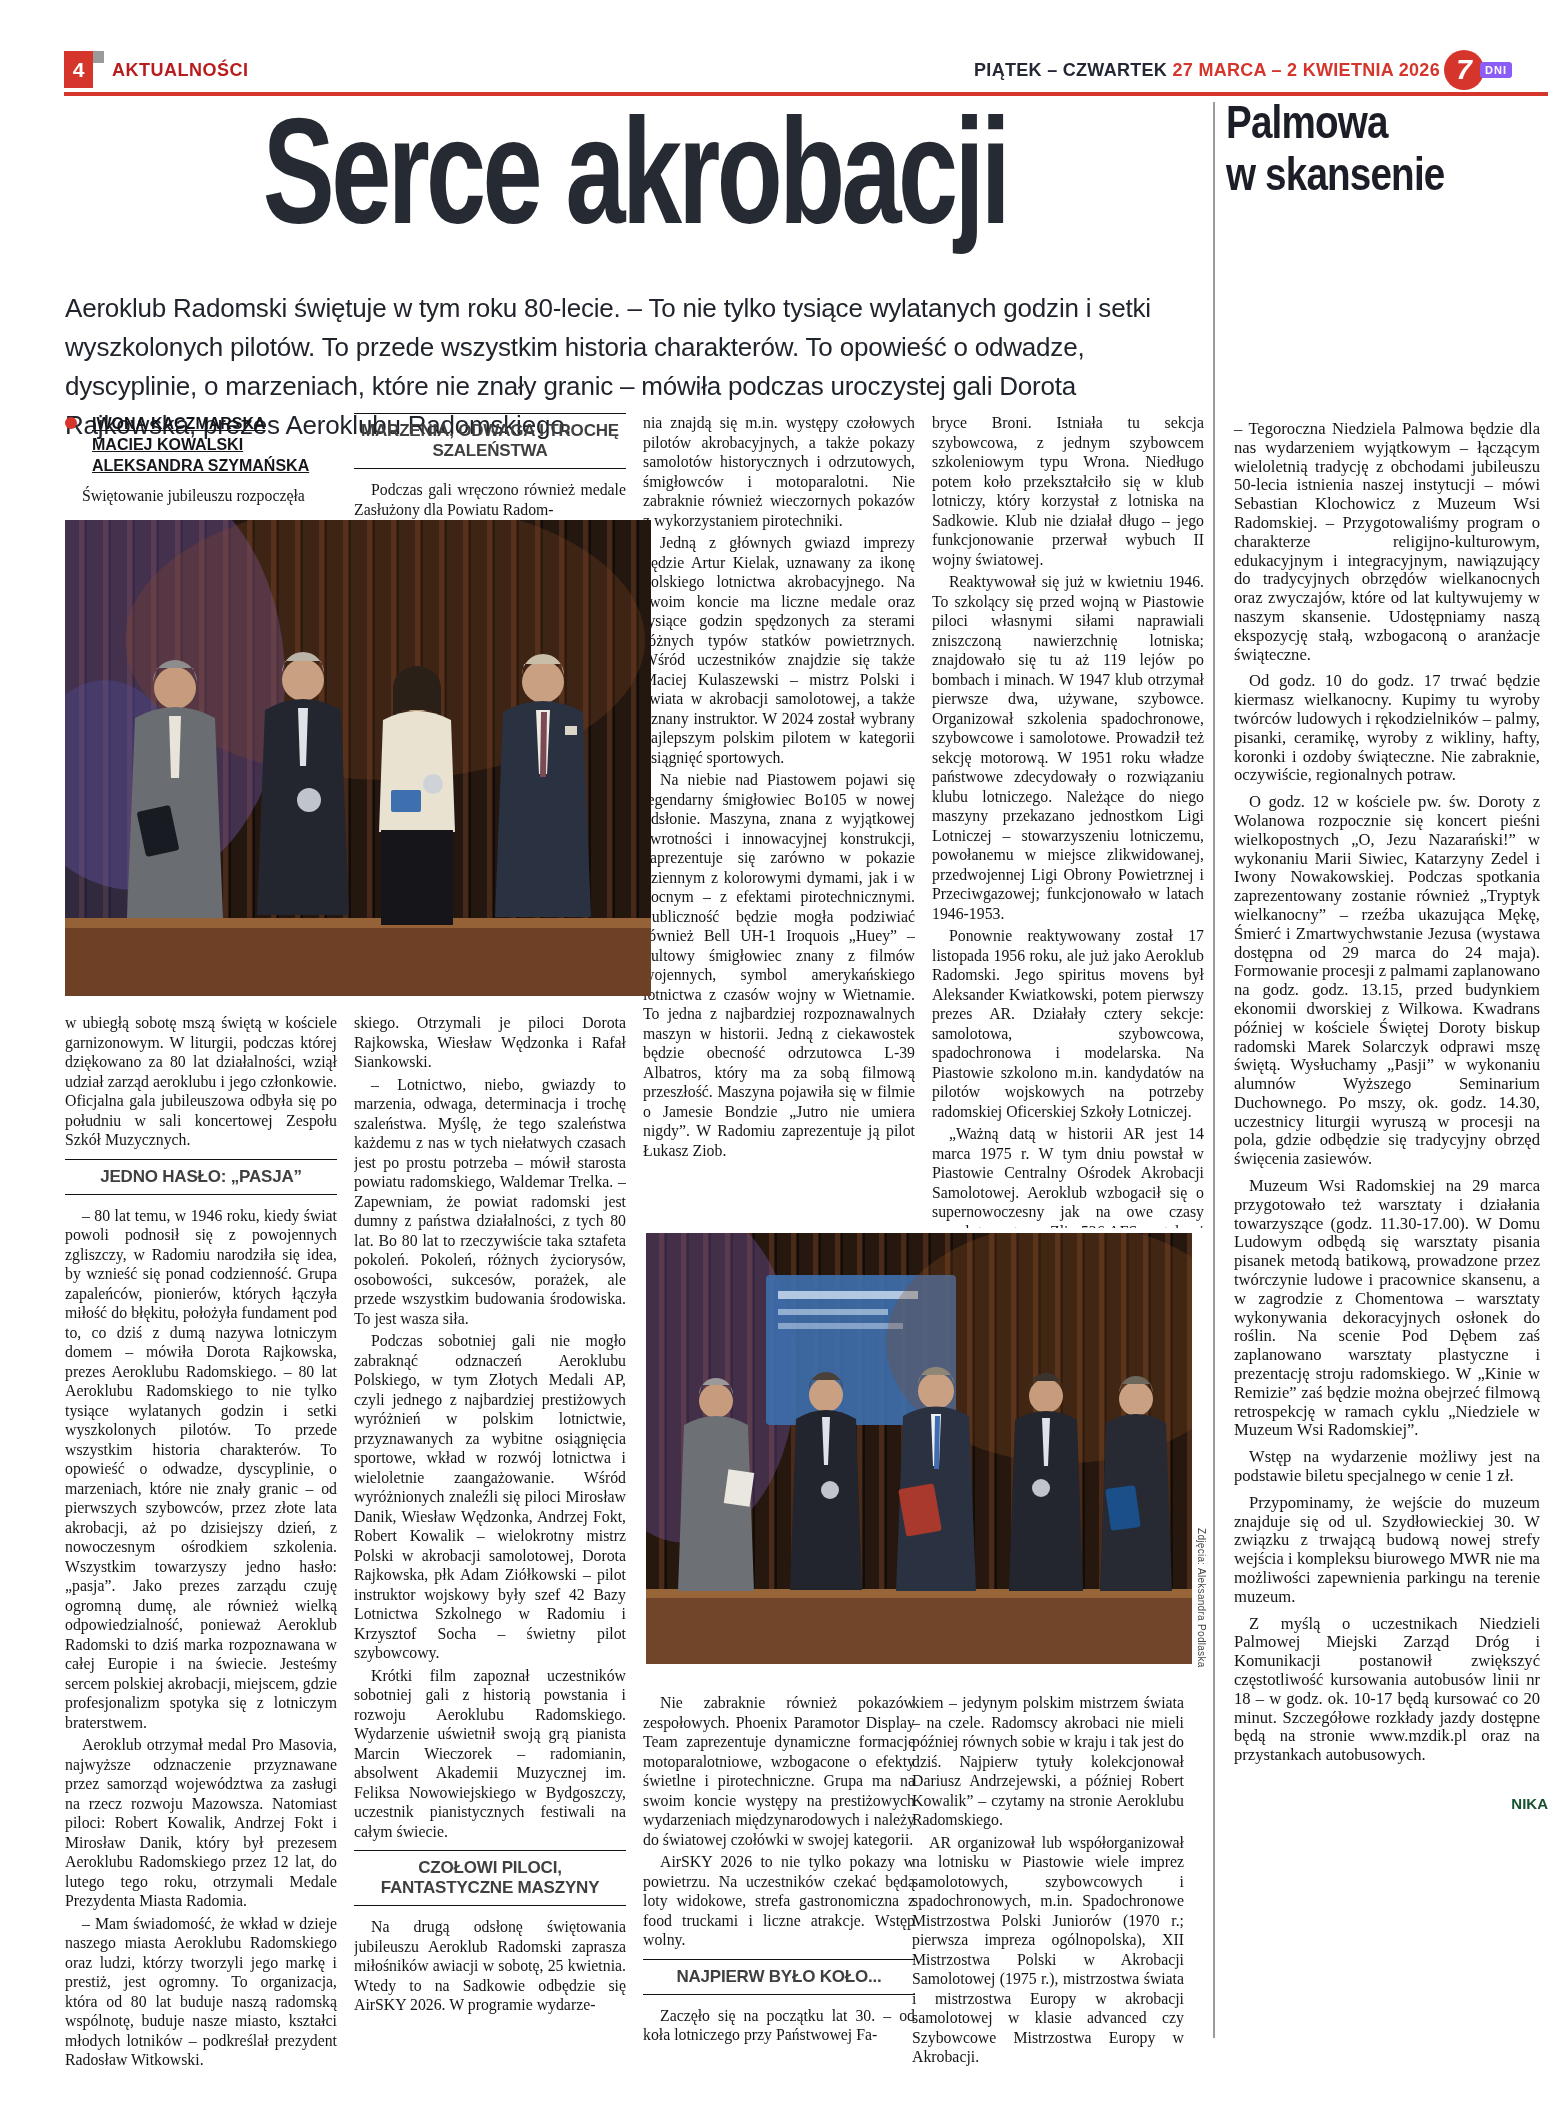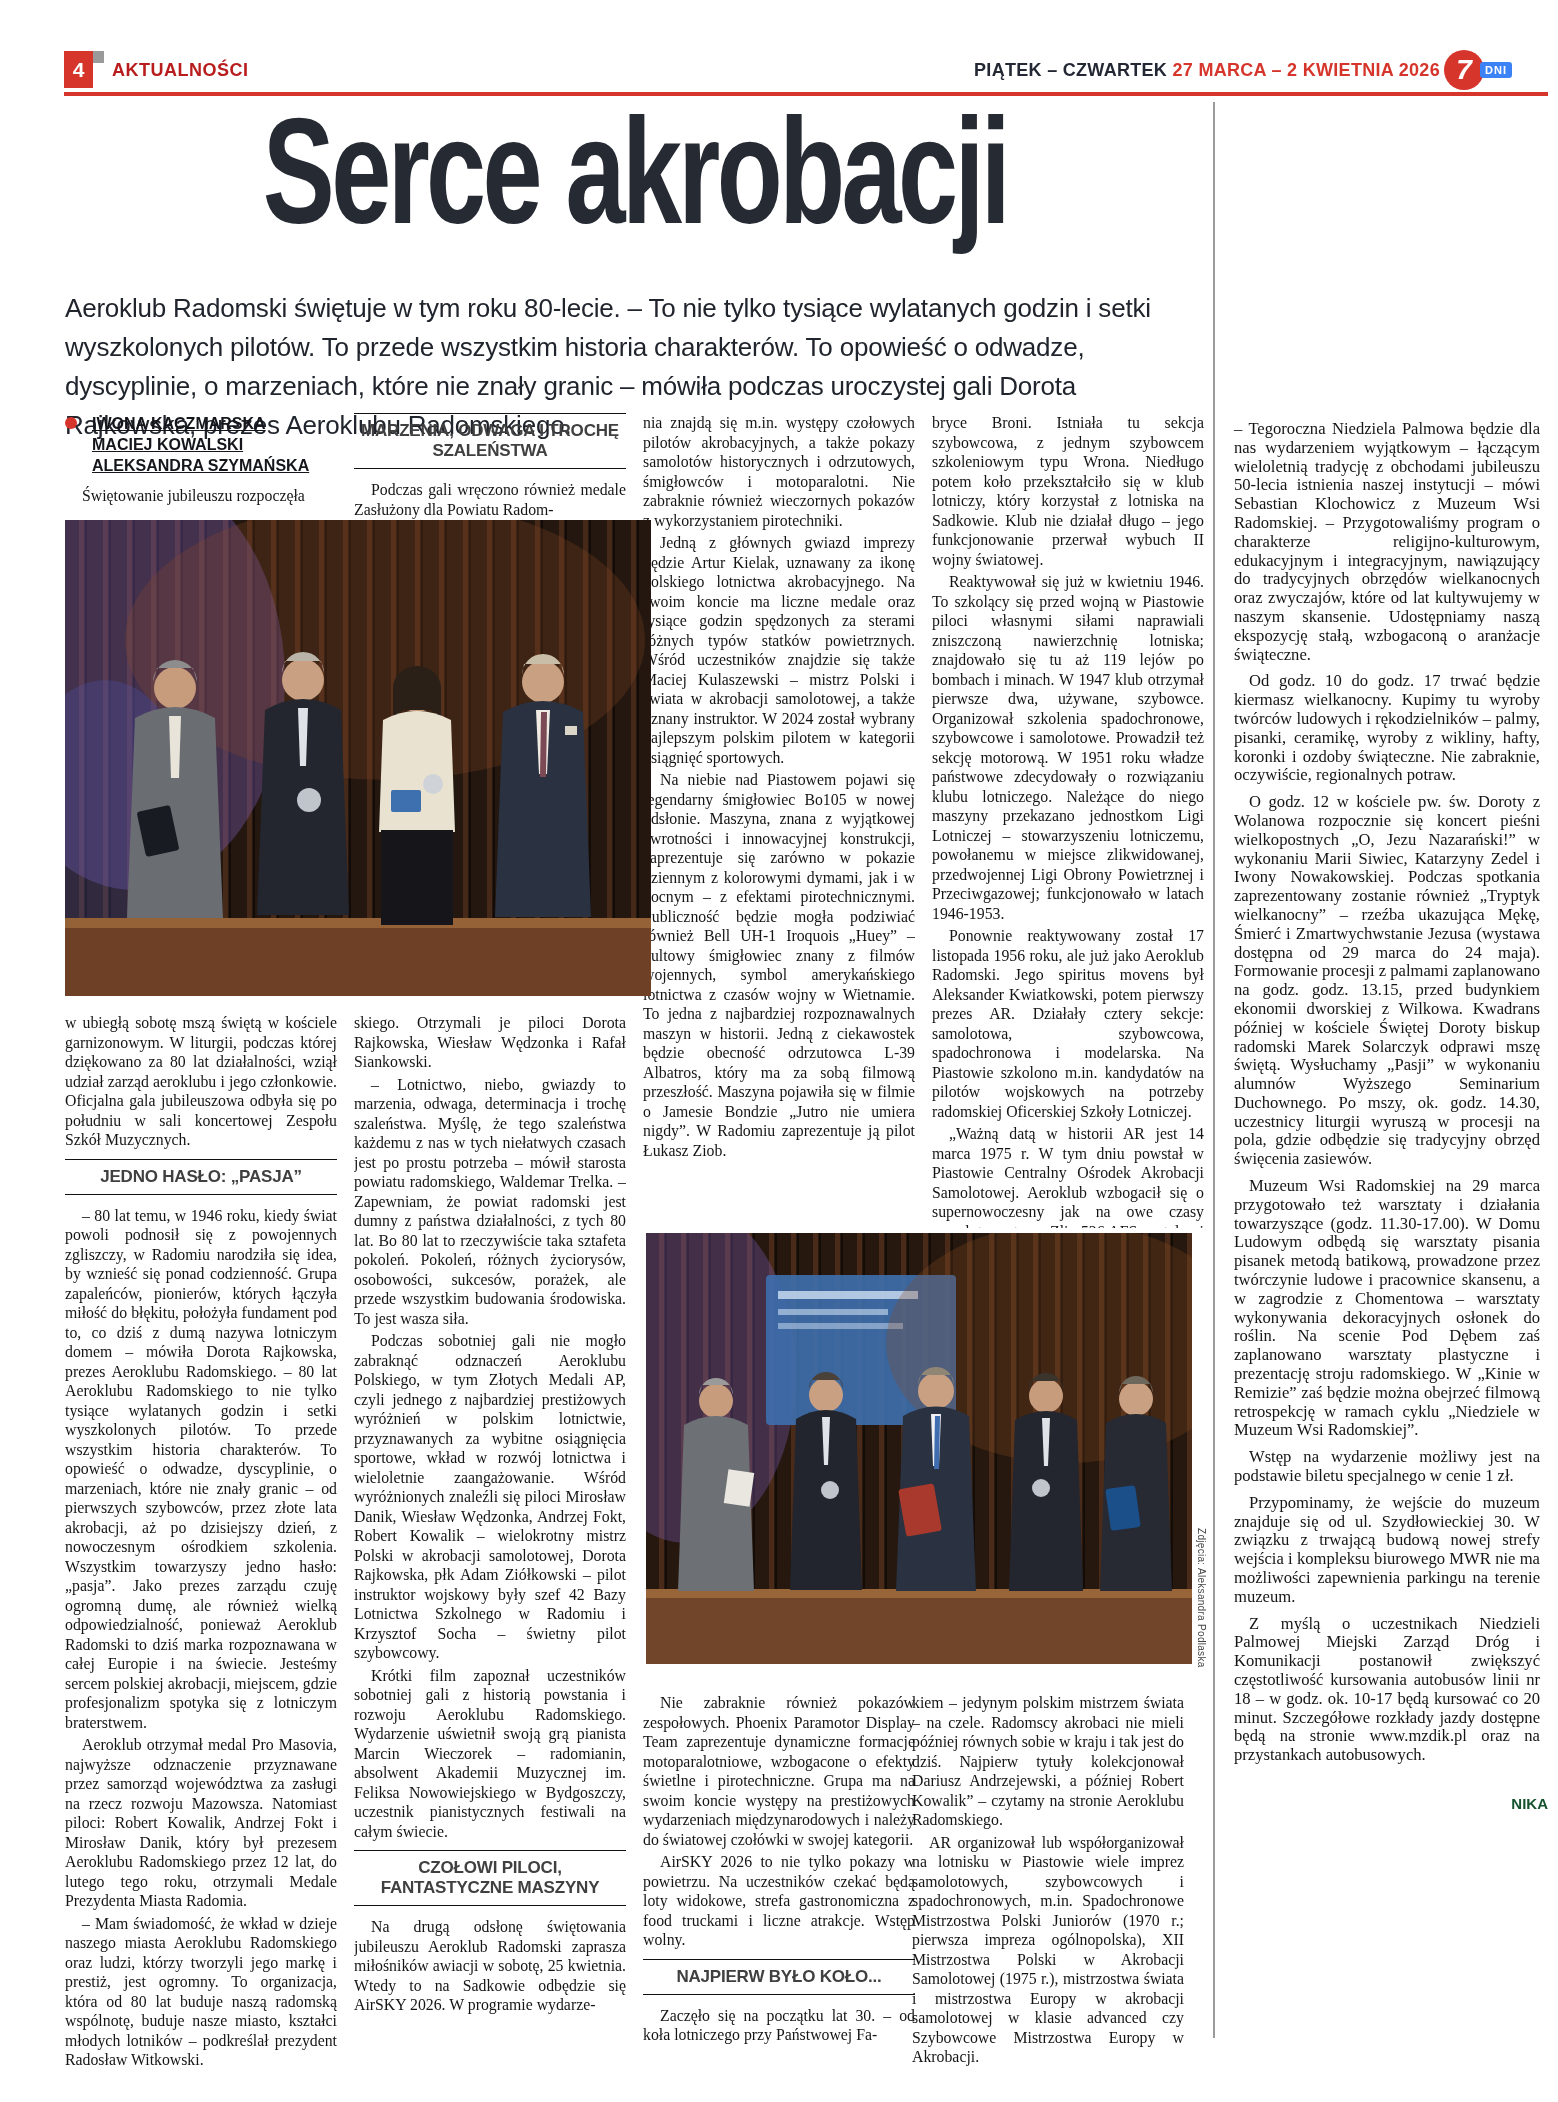--- a/index.html
+++ b/index.html
@@ -11,21 +11,21 @@
   .pagenum-shadow{position:absolute;left:93px;top:51px;width:11px;height:12px;background:#9a9a9a;}
   .section-label{position:absolute;left:112px;top:60px;font:bold 18px "Liberation Sans",sans-serif;
                  color:#b91c1c;letter-spacing:.5px;}
   .masthead-date{position:absolute;right:118px;top:60px;font:bold 18px "Liberation Sans",sans-serif;
                  color:#232834;letter-spacing:.3px;white-space:nowrap;}
   .masthead-date .red{color:#d6352c;}
   .logo{position:absolute;right:38px;top:48px;width:76px;height:44px;}
   .logo-circle{position:absolute;left:0;top:2px;width:40px;height:40px;border-radius:50%;
                background:#d6352c;color:#fff;font:bold italic 28px/40px "Liberation Sans",sans-serif;
                text-align:center;}
-  .logo-dni{position:absolute;left:36px;top:14px;padding:1px 5px;background:#3b82f6;border-radius:3px;
+  .logo-dni{position:absolute;left:36px;top:14px;padding:1px 5px;background:#8b5cf6;border-radius:3px;
             color:#fff;font:bold 11px/14px "Liberation Sans",sans-serif;letter-spacing:1px;}
   .top-rule{position:absolute;left:64px;top:92px;width:1484px;height:4px;background:#d6352c;}
   
   .headline-wrap{position:absolute;left:65px;top:78px;width:1141px;text-align:center;}
   .headline{display:inline-block;font:bold 150px/1.25 "Liberation Sans",sans-serif;color:#262a33;
             letter-spacing:-5px;transform:scaleX(.72);transform-origin:center top;white-space:nowrap;}
   .lead{position:absolute;left:65px;top:289px;width:1141px;
         font:26px/39px "Liberation Sans",sans-serif;color:#20242c;letter-spacing:-.2px;}
   
   .col{position:absolute;width:272px;font-size:15.8px;line-height:19.5px;text-align:justify;}
@@ -234,20 +234,24 @@
         <circle r="17" fill="#c9a081"></circle>
           <path d="M-17,-6 a17,17 0 0 1 34,0 l-3,-9 h-28 z" fill="#6e675c"></path>
         <path d="M-30,24 Q0,6 30,24 L36,192 L-36,192 Z" fill="#272a33"></path>
         <rect x="-28" y="88" width="30" height="42" rx="3" fill="#1a4f8a" transform="rotate(-8 -13 109)"></rect>
       </g>
     </svg>
   </div>
   <div class="photo-credit">Zdjęcia: Aleksandra Podlaska</div>
 
   <div class="divider"></div>
+  <div class="sb-title">
+    <div>Palmowa</div>
+    <div>w skansenie</div>
+  </div>
   <div class="sb-body">
     <p class="first">– Tegoroczna Niedziela Palmowa będzie dla nas wydarzeniem wyjątkowym – łączącym wieloletnią tradycję z obchodami jubileuszu 50-lecia istnienia naszej instytucji – mówi Sebastian Klochowicz z Muzeum Wsi Radomskiej. – Przygotowaliśmy program o charakterze religijno-kulturowym, edukacyjnym i integracyjnym, nawiązujący do tradycyjnych obrzędów wielkanocnych oraz zwyczajów, które od lat kultywujemy w naszym skansenie. Udostępniamy naszą ekspozycję stałą, wzbogaconą o aranżacje świąteczne.</p>
     <p>Od godz. 10 do godz. 17 trwać będzie kiermasz wielkanocny. Kupimy tu wyroby twórców ludowych i rękodzielników – palmy, pisanki, ceramikę, wyroby z wikliny, hafty, koronki i ozdoby świąteczne. Nie zabraknie, oczywiście, regionalnych potraw.</p>
     <p>O godz. 12 w kościele pw. św. Doroty z Wolanowa rozpocznie się koncert pieśni wielkopostnych „O, Jezu Nazarański!” w wykonaniu Marii Siwiec, Katarzyny Zedel i Iwony Nowakowskiej. Podczas spotkania zaprezentowany zostanie również „Tryptyk wielkanocny” – rzeźba ukazująca Mękę, Śmierć i Zmartwychwstanie Jezusa (wystawa dostępna od 29 marca do 24 maja). Formowanie procesji z palmami zaplanowano na godz. godz. 13.15, przed budynkiem ekonomii dworskiej z Wilkowa. Kwadrans później w kościele Świętej Doroty biskup radomski Marek Solarczyk odprawi mszę świętą. Wysłuchamy „Pasji” w wykonaniu alumnów Wyższego Seminarium Duchownego. Po mszy, ok. godz. 14.30, uczestnicy liturgii wyruszą w procesji na pola, gdzie odbędzie się tradycyjny obrzęd święcenia zasiewów.</p>
     <p>Muzeum Wsi Radomskiej na 29 marca przygotowało też warsztaty i działania towarzyszące (godz. 11.30-17.00). W Domu Ludowym odbędą się warsztaty pisania pisanek metodą batikową, prowadzone przez twórczynie ludowe i pracownice skansenu, a w zagrodzie z Chomentowa – warsztaty wykonywania dekoracyjnych osłonek do roślin. Na scenie Pod Dębem zaś zaplanowano warsztaty plastyczne i prezentację stroju radomskiego. W „Kinie w Remizie” zaś będzie można obejrzeć filmową retrospekcję w ramach cyklu „Niedziele w Muzeum Wsi Radomskiej”.</p>
     <p>Wstęp na wydarzenie możliwy jest na podstawie biletu specjalnego w cenie 1 zł.</p>
     <p>Przypominamy, że wejście do muzeum znajduje się od ul. Szydłowieckiej 30. W związku z trwającą budową nowej strefy wejścia i kompleksu biurowego MWR nie ma możliwości zapewnienia parkingu na terenie muzeum.</p>
     <p>Z myślą o uczestnikach Niedzieli Palmowej Miejski Zarząd Dróg i Komunikacji postanowił zwiększyć częstotliwość kursowania autobusów linii nr 18 – w godz. ok. 10-17 będą kursować co 20 minut. Szczegółowe rozkłady jazdy dostępne będą na stronie www.mzdik.pl oraz na przystankach autobusowych.</p>
     <div class="sb-sign">NIKA</div>
   </div>

